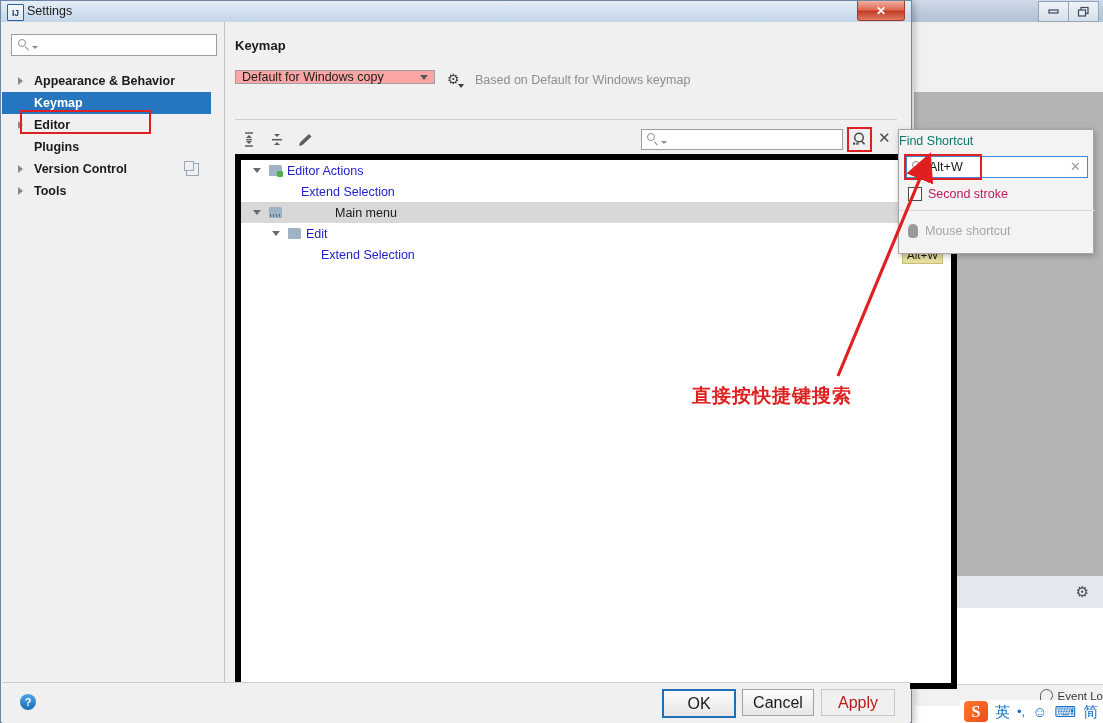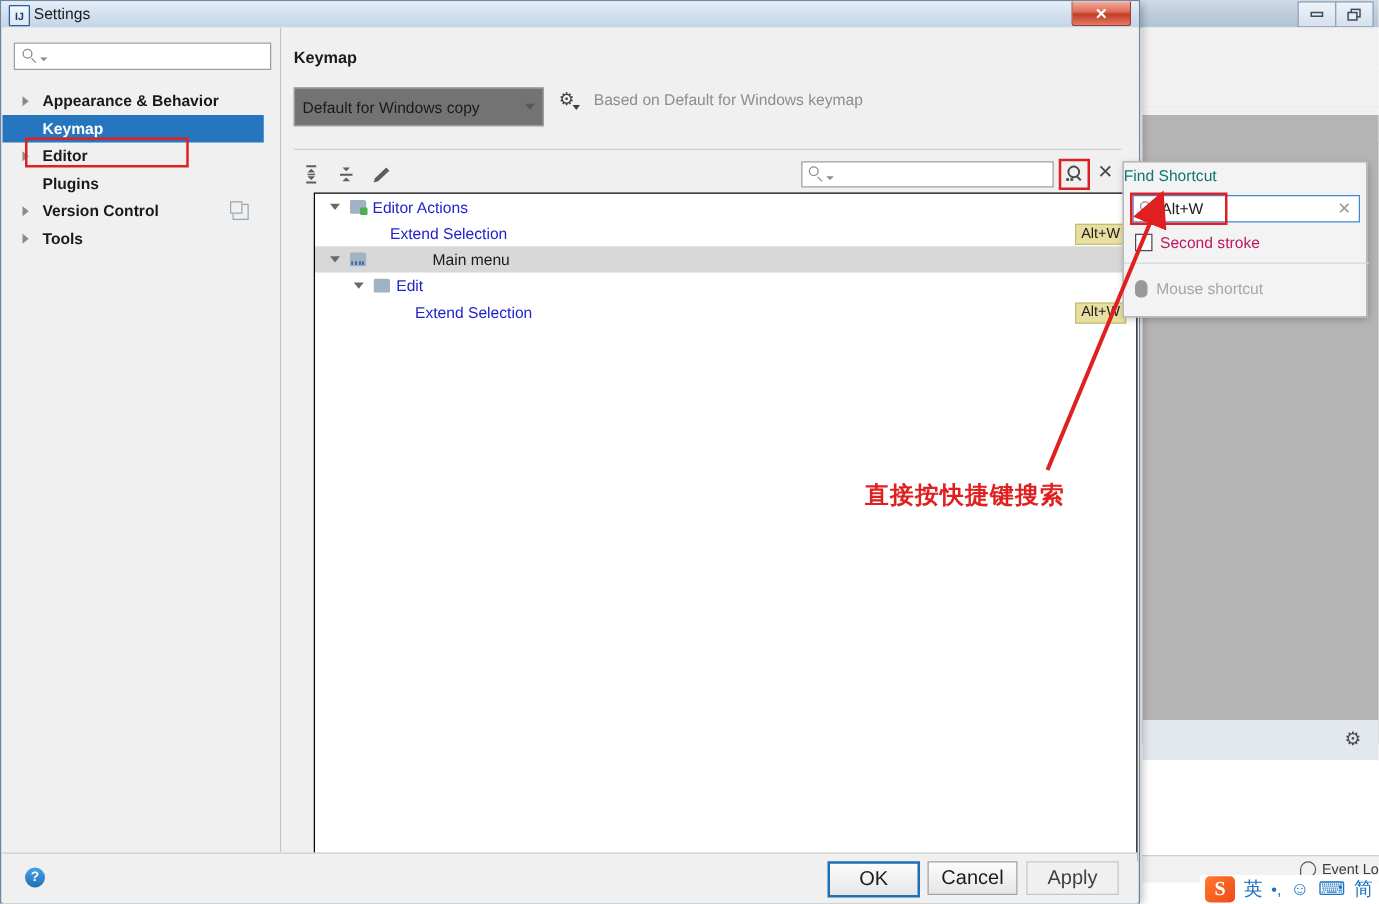--- a/index.html
+++ b/index.html
@@ -190,22 +190,22 @@
   
   .right-panel {
     position: absolute; left: 224px; top: 21px; width: 686px; height: 660px;
     background: #f0f0f0;
   }
   .page-title {
     position: absolute; left: 10px; top: 16px;
     font-size: 13px; font-weight: bold; color: #1a1a1a;
   }
   .keymap-select {
-    position: absolute; left: 10px; top: 48px; width: 200px; height: 31px;
-    background: #737373; border: 1px solid #a0a0a0;
+    position: absolute; left: 10px; top: 48px; width: 200px; height: 14px;
+    background: #fca5a5; border: 1px solid #a0a0a0;
     display: flex; align-items: center; justify-content: space-between;
     padding: 0 6px; box-sizing: border-box;
     font-size: 12.5px; color: #1a1a1a;
   }
   .chev {
     width: 0; height: 0;
     border-left: 4px solid transparent; border-right: 4px solid transparent;
     border-top: 5px solid #55595e;
   }
   .gear-btn {
@@ -248,25 +248,24 @@
     border: 2px solid #e02020; box-sizing: border-box;
     display: flex; align-items: center; justify-content: center;
   }
   .clear-btn {
     position: absolute; left: 643px; top: 4px;
     font-size: 15px; color: #4a4a4a; line-height: 1;
   }
 
   
   .kb-tree {
-    position: absolute; left: 10px; top: 132px; width: 659px; height: 535px;
-    background: #ffffff; border: 1px solid #000000;
+    position: absolute; left: 10px; top: 132px; width: 722px; height: 535px;
+    background: #ffffff; border: 6px solid #000000;
     box-sizing: border-box;
     overflow: hidden;
-    margin-left: 16px;
   }
   .kr {
     position: relative; height: 21px;
     display: flex; align-items: center;
     font-size: 12.5px;
     box-sizing: border-box;
   }
   .kr.highlight { background: #d8d8d8; padding-left: 48px; }
   .kr .twisty {
     position: absolute; top: 8px;
@@ -311,21 +310,21 @@
     display: flex; align-items: center; justify-content: center;
   }
   .btn {
     position: absolute; top: 6px; height: 25px;
     background: linear-gradient(to bottom,#fcfcfc,#e6e6e6);
     border: 1px solid #a3a3a3;
     font-size: 16px; color: #1a1a1a;
     display: flex; align-items: center; justify-content: center;
   }
   .btn.default { border: 2px solid #1f6fb5; }
-  .btn.disabled { color: #404040; background: #f0f0f0; border-color: #c7c7c7; }
+  .btn.disabled { color: #b91c1c; background: #f0f0f0; border-color: #c7c7c7; }
   .btn-ok { left: 660px; width: 70px; }
   .btn-cancel { left: 740px; width: 70px; }
   .btn-apply { left: 819px; width: 72px; }
 
   
   .popup {
     position: absolute; left: 898px; top: 129px; width: 196px; height: 125px;
     background: #f3f3f3;
     border: 1px solid #a6a6a6;
     box-shadow: 1px 2px 6px rgba(0,0,0,0.25);

